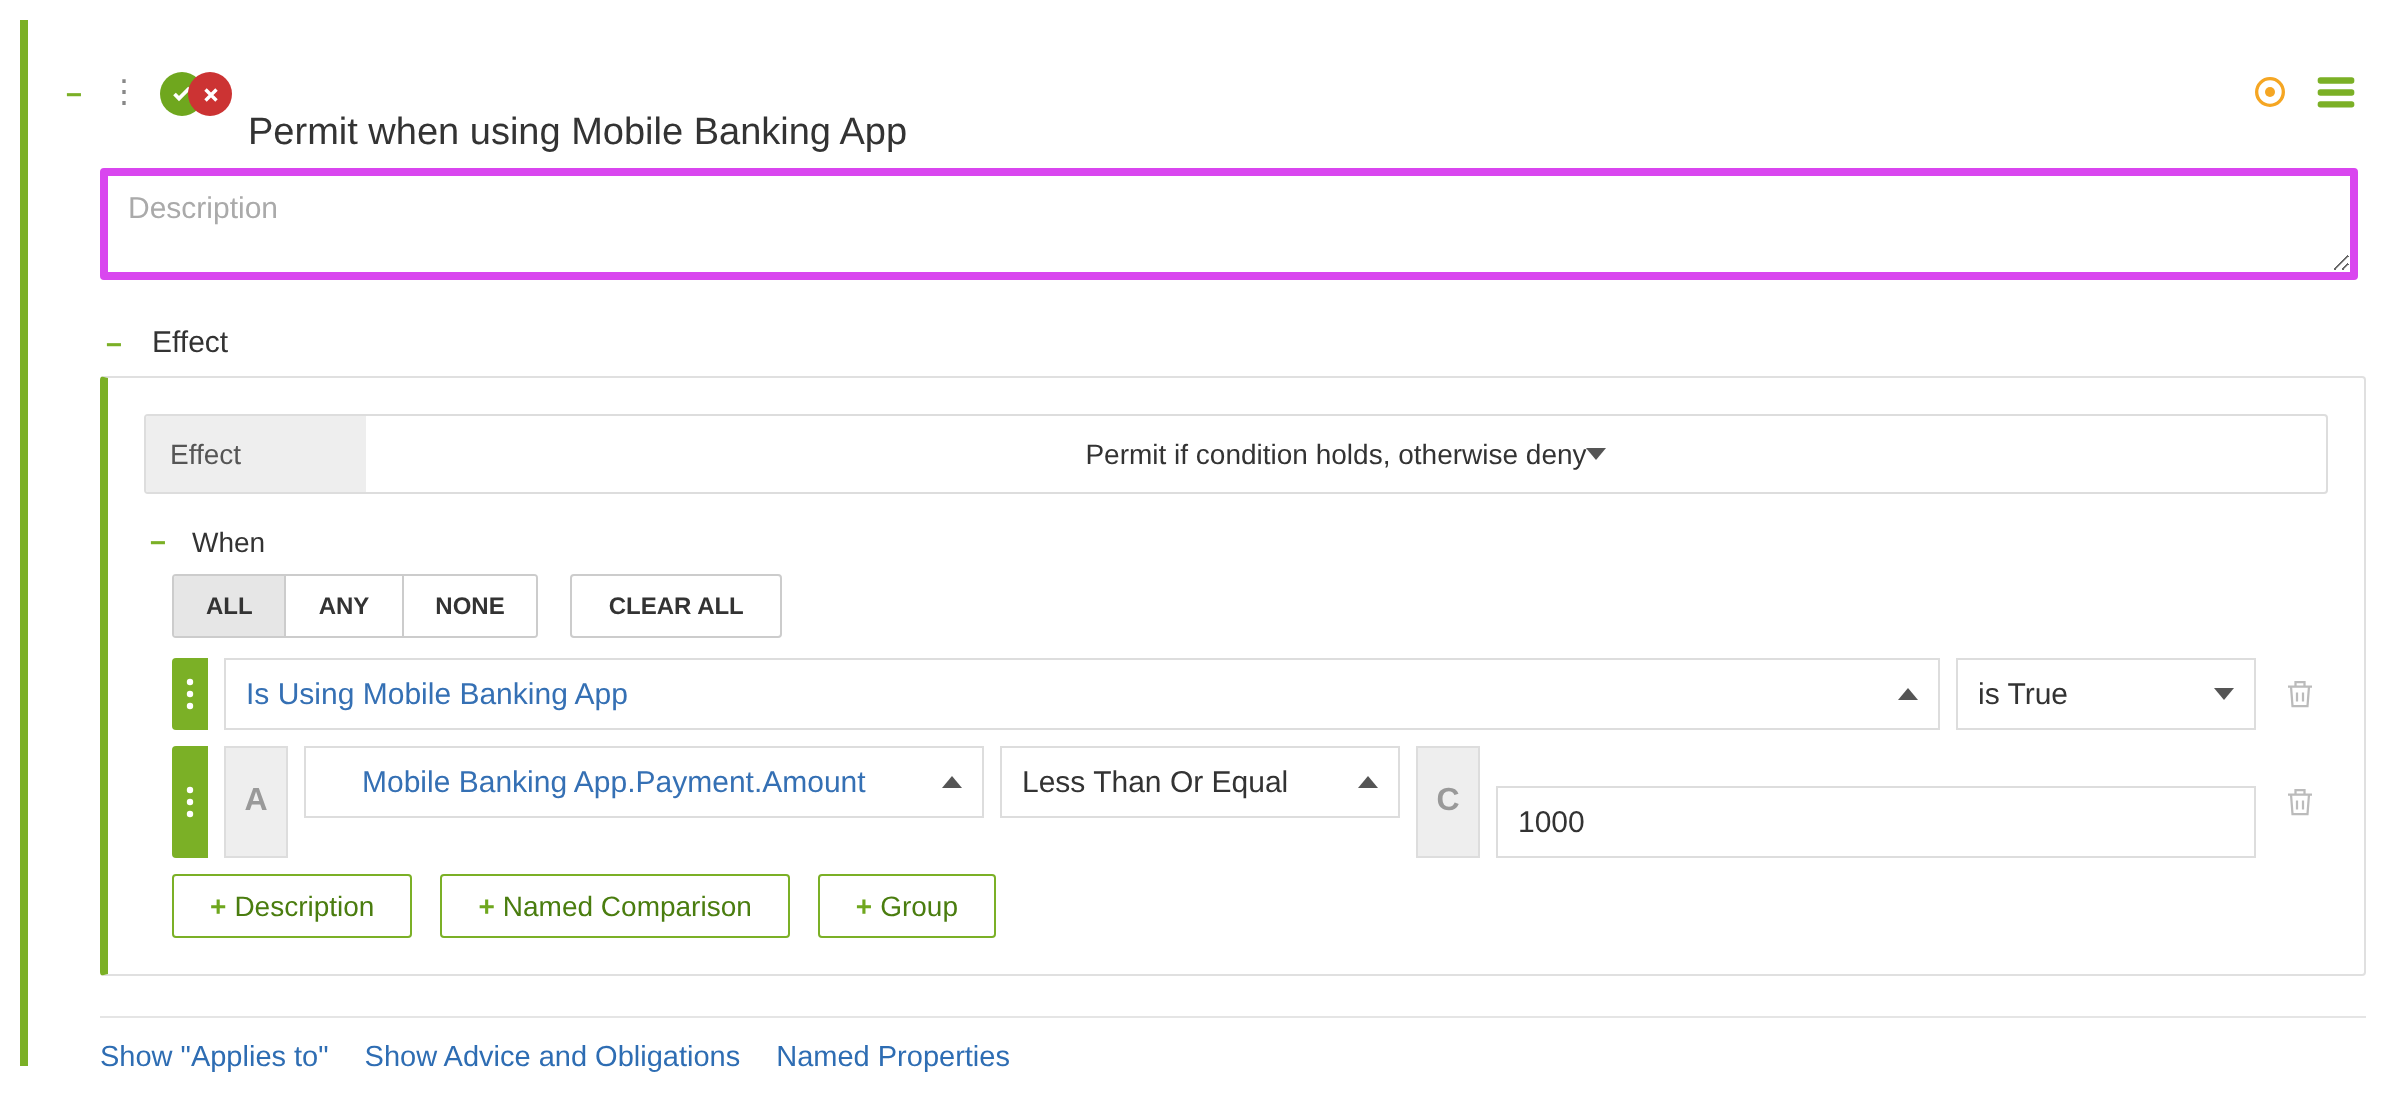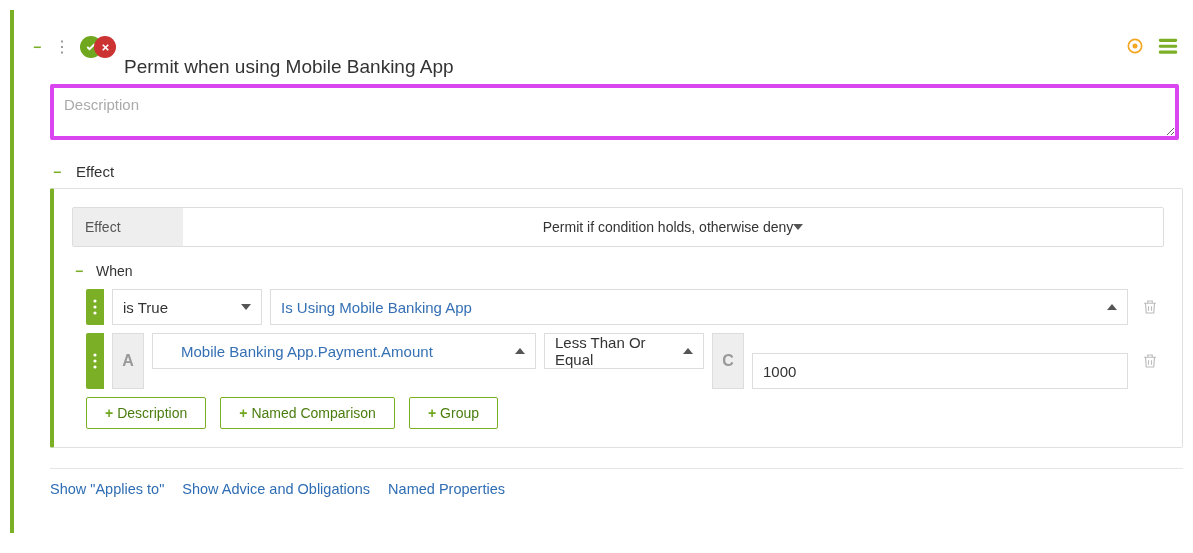--- a/index.html
+++ b/index.html
@@ -121,23 +121,23 @@
     border:1px solid #ddd;
   }
   .field {
     border:1px solid #ddd; display:flex; align-items:center;
     padding: 0 10px; height:36px; background:#fff;
   }
   .field.flex { flex:1; }
   .field .txt { flex:1; color:#3570b4; font-size:15px; }
   .field .txt.plain { color:#333; }
   .field .tri { margin-left:8px; }
-  .w-op { width: 160px; justify-content:space-between; }
+  .w-op { width: 200px; justify-content:space-between; }
   .w-bool { width: 150px; justify-content:space-between; }
-  .w-attr { width: 384px; justify-content:center;padding-left:28px; }
+  .w-attr { width: 340px; justify-content:center;padding-left:28px; }
   .w-val { flex:1;margin-top:20px; }
   .trash { width:28px; display:flex; align-items:center; justify-content:center; cursor:pointer; }
   .trash svg { stroke:#bbb; fill:none; stroke-width:1.5; }
 
   .add-row { display:flex; gap:14px; margin-top:6px; margin-left:14px; }
   .add-btn {
     border:1px solid #7bb026; color:#4a7d0f; background:#fff;
     padding:7px 18px; font:inherit; font-size:14px; border-radius:2px;
     display:flex; align-items:center; gap:4px; cursor:pointer;
   }
@@ -206,38 +206,46 @@
           <span>Permit if condition holds, otherwise deny</span>
           <span class="caret-down"></span>
         </div>
       </div>
 
       <div class="when-head">
         <span class="minus">−</span>
         <span class="label">When</span>
       </div>
 
+      <div class="filter-row">
+        <div class="seg">
+          <button class="active">ALL</button>
+          <button>ANY</button>
+          <button>NONE</button>
+        </div>
+        <button class="clear-all">CLEAR ALL</button>
+      </div>
 
       <div class="cond-block">
 
         <div class="cond-row">
           <div class="handle">
             <svg class="vdots-svg" width="6" height="18" viewBox="0 0 6 18">
                 <circle cx="3" cy="3" r="1.6"></circle>
                 <circle cx="3" cy="9" r="1.6"></circle>
                 <circle cx="3" cy="15" r="1.6"></circle>
               </svg>
           </div>
+          <div class="field flex">
+            <span class="txt">Is Using Mobile Banking App</span>
+            <span class="caret-up tri"></span>
+          </div>
           <div class="field w-bool">
             <span class="txt plain">is True</span>
             <span class="caret-down tri"></span>
-          </div>
-          <div class="field flex">
-            <span class="txt">Is Using Mobile Banking App</span>
-            <span class="caret-up tri"></span>
           </div>
           <div class="trash">
             <svg width="18" height="18" viewBox="0 0 24 24">
                 <path d="M4 7h16M9 7V4h6v3M6 7l1 13h10l1-13M10 11v6M14 11v6"></path>
               </svg>
           </div>
         </div>
 
         <div class="cond-row">
           <div class="handle">

